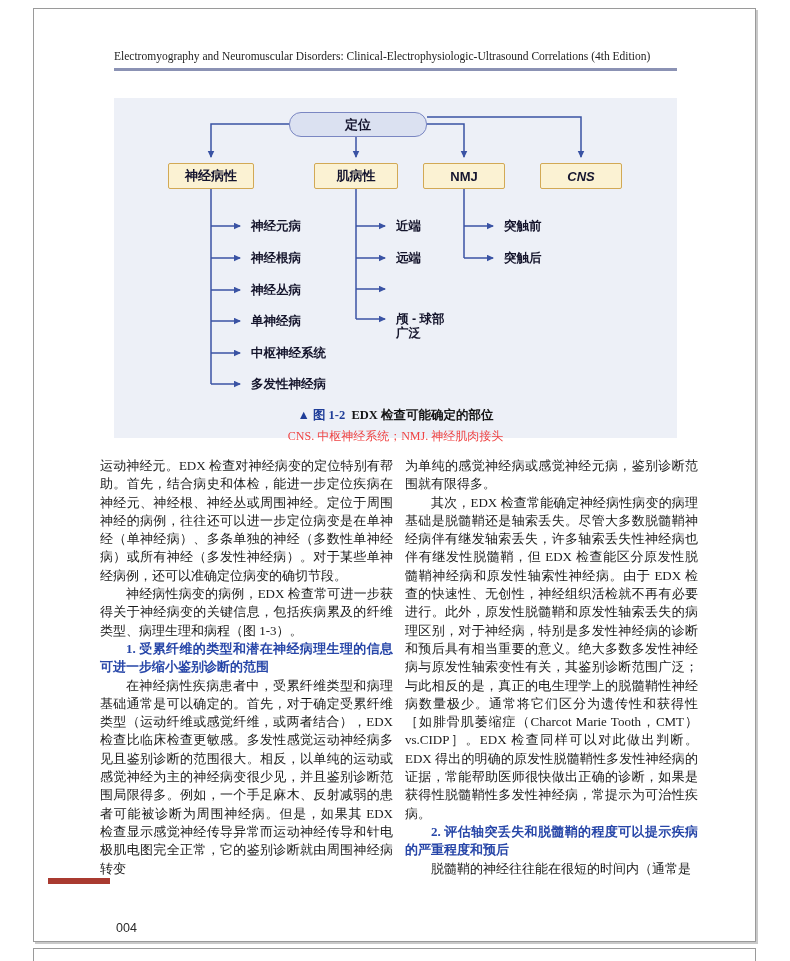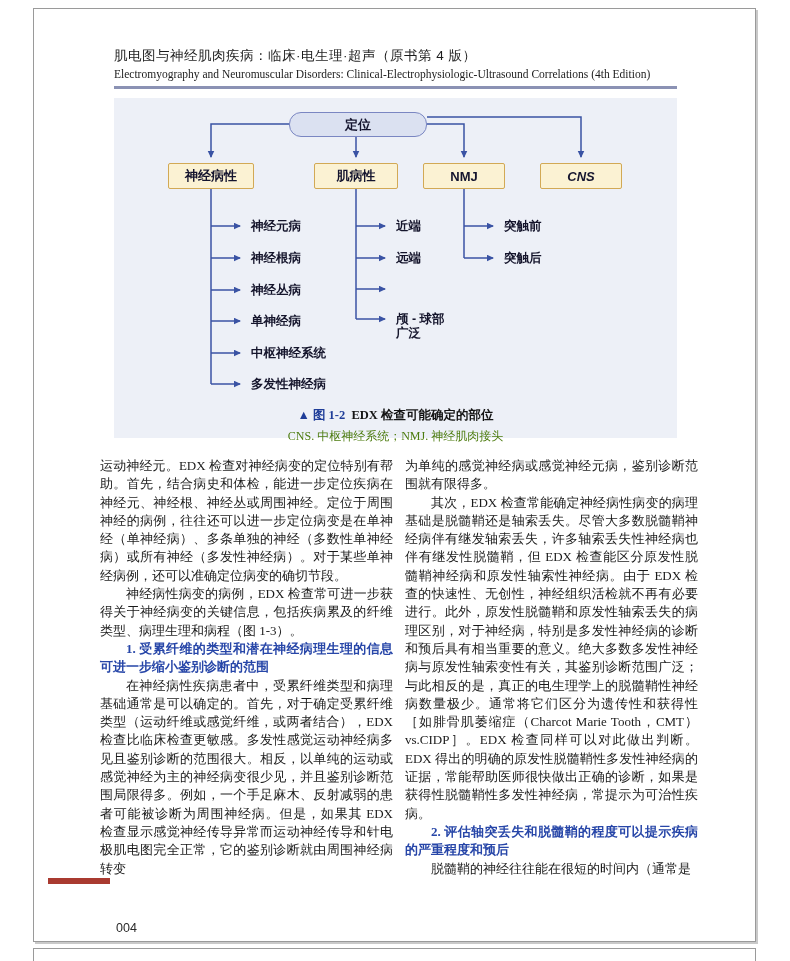--- a/index.html
+++ b/index.html
@@ -33,39 +33,38 @@
   }
   .nbox.root{background:var(--box-blue-fill,#dbe1f1);border:1.5px solid var(--box-blue-border,#7a86c2);border-radius:12px;}
   .nbox.cat{background:var(--box-yellow-fill,#fbf2d3);border:1.5px solid var(--box-yellow-border,#d2a955);border-radius:2px;}
   .leaf{
     position:absolute;font-family:"Liberation Sans","DejaVu Sans",sans-serif;
     font-weight:bold;font-size:12.5px;color:#15152c;white-space:nowrap;line-height:17px;
   }
   
   .cap{position:absolute;left:80px;top:398px;width:563px;text-align:center;font-size:12.5px;font-weight:bold;color:#141414;}
   .cap .fig-no{color:var(--caption-blue,#1f3d99);}
-  .cap-note{position:absolute;left:80px;top:419px;width:563px;text-align:center;font-size:12px;font-weight:normal;color:#4d7c0f;}
+  .cap-note{position:absolute;left:80px;top:419px;width:563px;text-align:center;font-size:12px;font-weight:normal;color:#ef4444;}
   
   .col{position:absolute;top:448px;width:293px;font-size:13px;line-height:18.3px;color:#1a1a1a;text-align:justify;}
   .col-left{left:66px;}
   .col-right{left:371px;}
   .col p{margin:0;}
   .col p.indent{text-indent:2em;}
   .col p.para-heading{color:var(--heading-blue,#2746a8);font-weight:bold;}
   
   .foot-bar{position:absolute;left:14px;top:869px;width:62px;height:6px;background:var(--footer-red,#a93a30);}
   .foot-num{position:absolute;left:82px;top:912px;font-family:"Liberation Sans","DejaVu Sans",sans-serif;font-size:12.5px;color:#2a2a2a;}
 </style>
 </head>
 <body>
 
 <div class="page">
 
   <div class="hdr">
-    <div class="hdr-cn">肌电图与神经肌肉疾病：临床·电生理·超声（原书第 4 版）</div>
     <div class="hdr-en">Electromyography and Neuromuscular Disorders: Clinical-Electrophysiologic-Ultrasound Correlations (4th Edition)</div>
     <div class="hdr-rule"></div>
   </div>
 
   <div class="panel">
     <svg class="connectors" width="563" height="303">
       <defs>
         <marker id="arr" markerWidth="9" markerHeight="8" refX="6.5" refY="3.5" orient="auto" markerUnits="userSpaceOnUse">
           <path d="M0 0 L7.5 3.5 L0 7 Z"></path>
         </marker>

